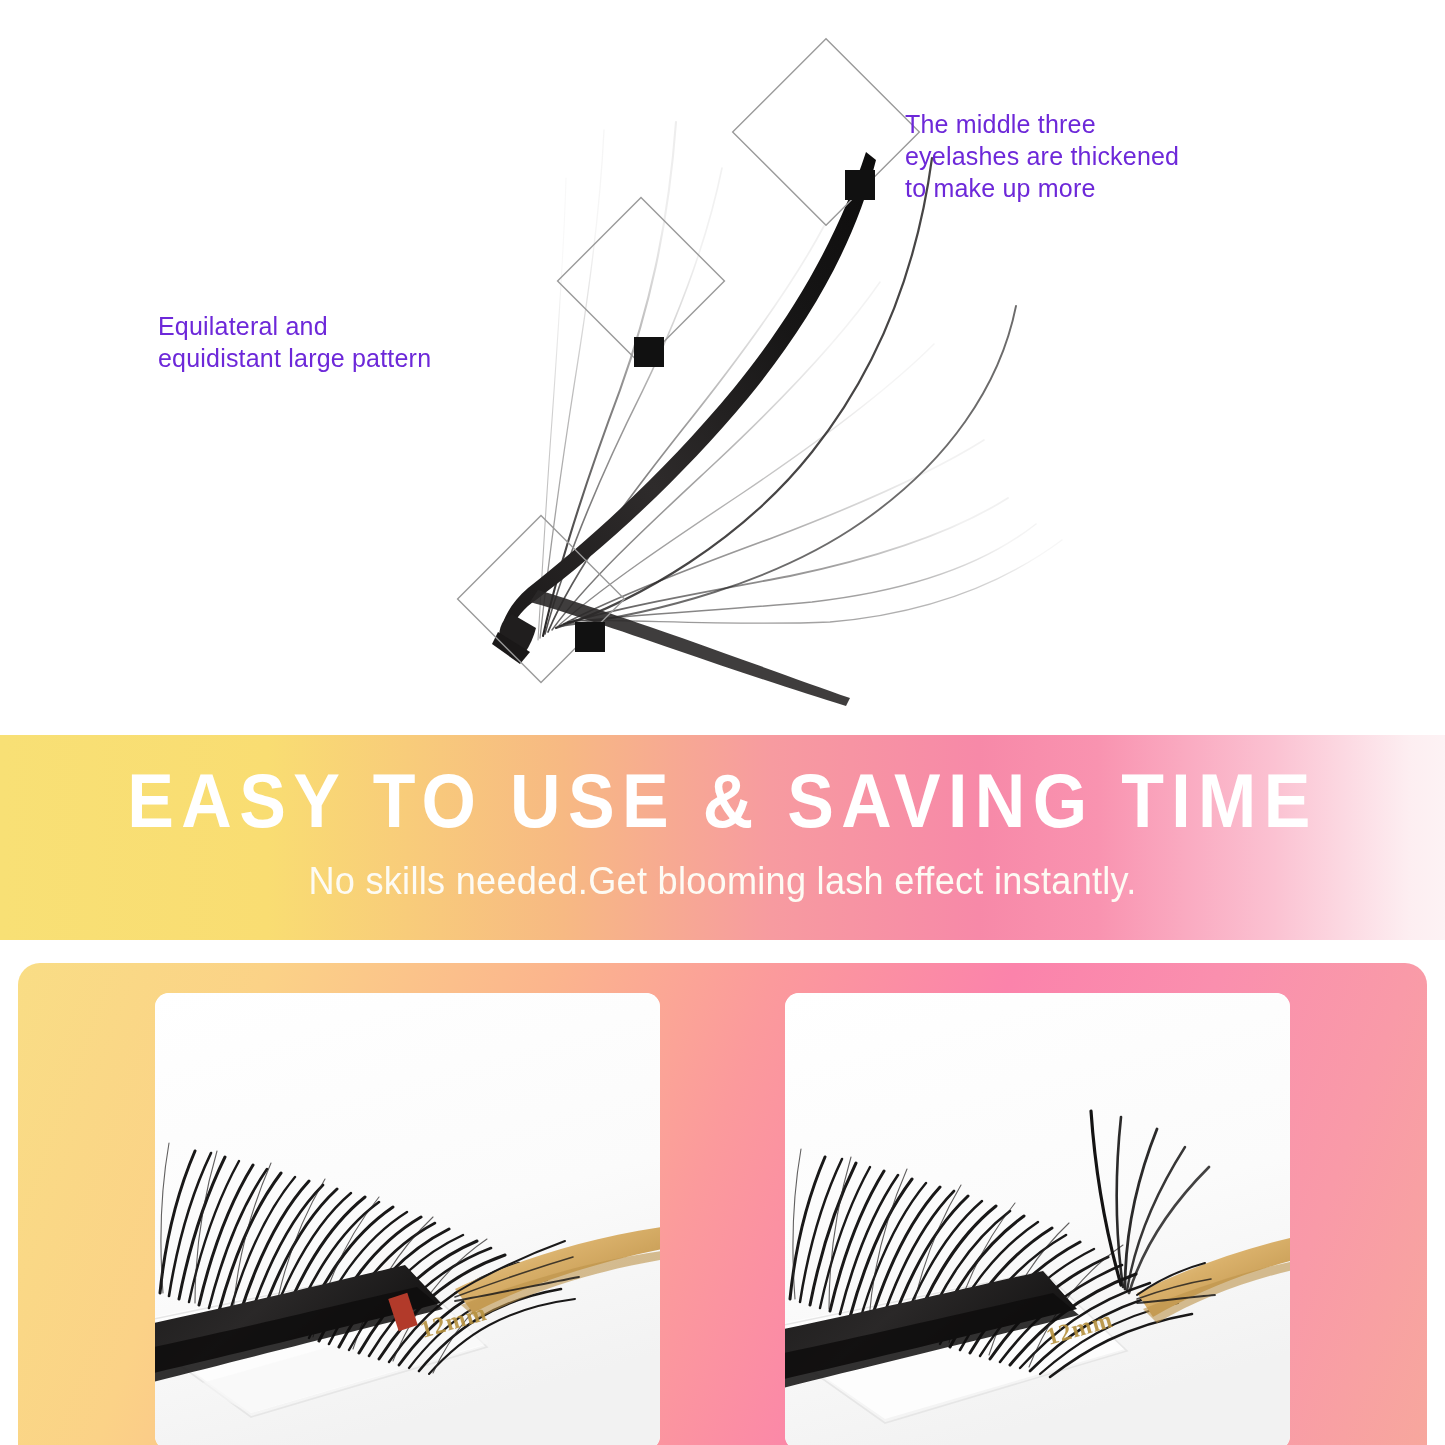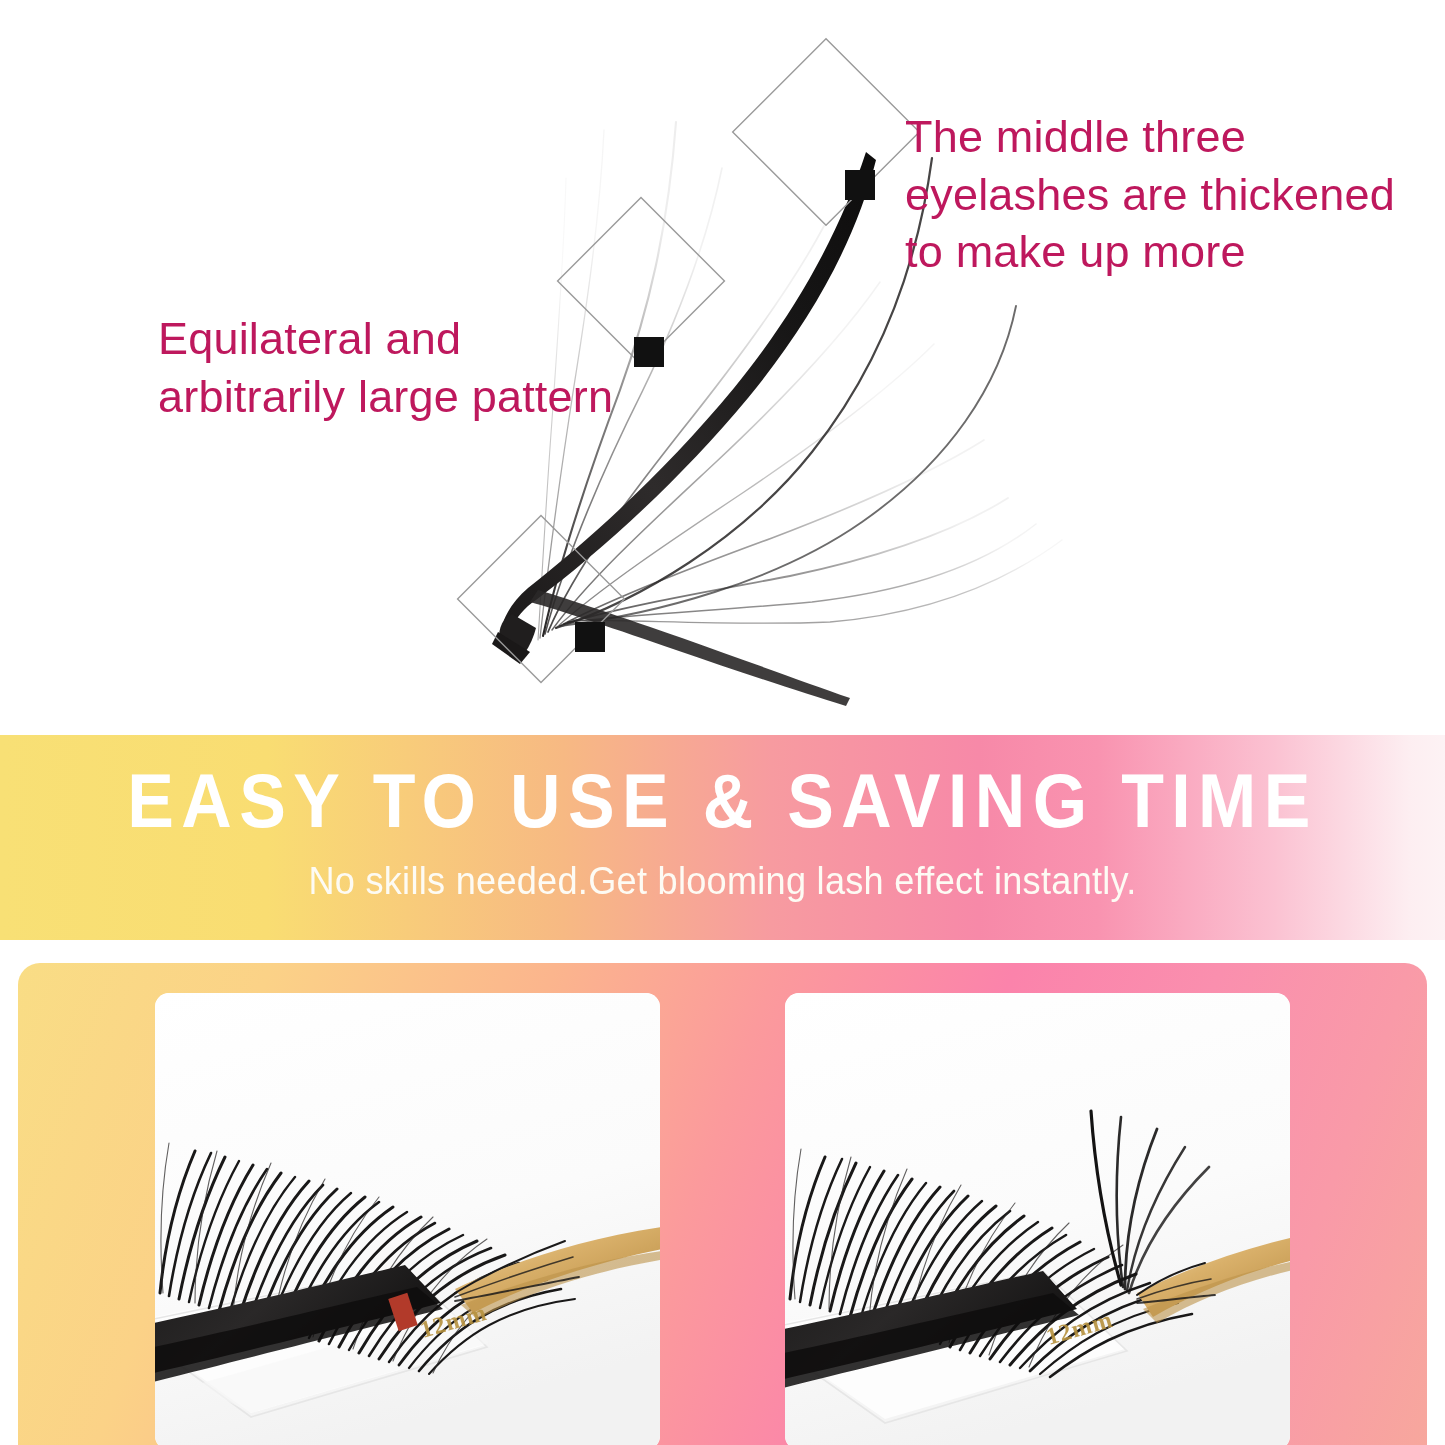--- a/index.html
+++ b/index.html
@@ -25,22 +25,22 @@
   }
   .lash-art {
     position: absolute;
     left: 0; top: 0;
     width: 1445px;
     height: 735px;
   }
 
   .callout-text {
     position: absolute;
-    color: #be185d;
-    font-size: 45px;
+    color: #6d28d9;
+    font-size: 25px;
     line-height: 1.28;
     font-weight: 400;
     letter-spacing: 0.2px;
     white-space: pre-line;
   }
   #callout-text-0 { left: 905px; top: 108px; }
   #callout-text-1 { left: 158px; top: 310px; }
   #callout-text-2 { left: 633px; top: 585px; }
 
   
@@ -183,21 +183,21 @@
       <rect x="634" y="337" width="30" height="30"></rect>
       <rect x="575" y="622" width="30" height="30"></rect>
     </g>
   </svg>
 
   <div class="callout-text" id="callout-text-0">The middle three
 eyelashes are thickened
 to make up more</div>
 
   <div class="callout-text" id="callout-text-1">Equilateral and
-arbitrarily large pattern</div>
+equidistant large pattern</div>
 
 </div>
 
 <div class="banner">
   <div class="banner-title">EASY TO USE &amp; SAVING TIME</div>
   <div class="banner-sub">No skills needed.Get blooming lash effect instantly.</div>
 </div>
 
 <div class="bottom-panel">
 

